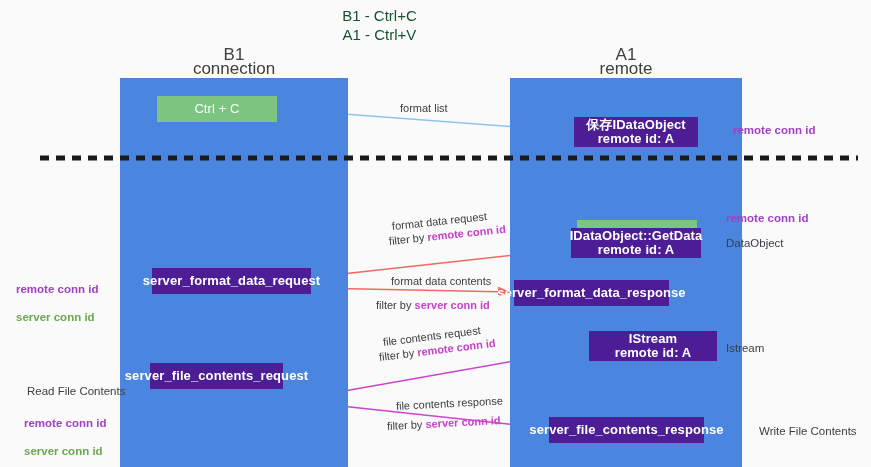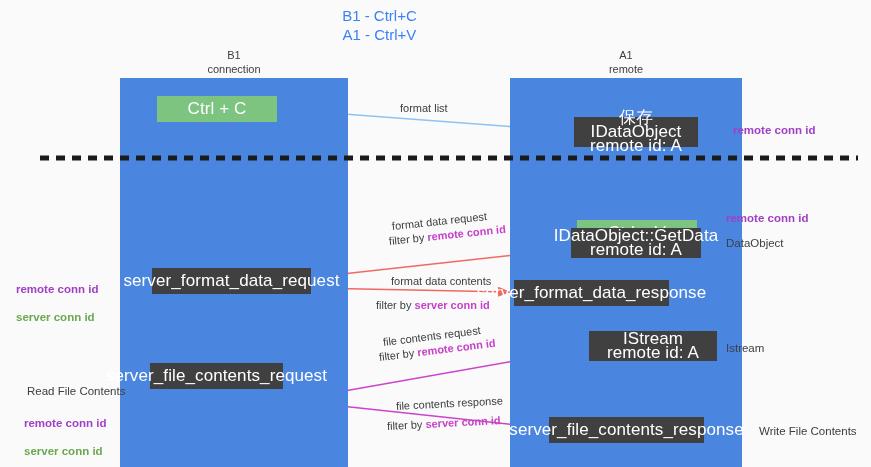--- a/index.html
+++ b/index.html
@@ -23,29 +23,29 @@
   }
 
   
   #title {
     position: absolute;
     left: 0; top: 6px;
     width: 759px;
     text-align: center;
     font-size: 15px;
     line-height: 19px;
-    color: #3b82f6;
+    color: #14532d;
     white-space: pre-line;
   }
 
   
   .col-head {
     position: absolute;
     text-align: center;
-    font-size: 11px;
+    font-size: 17px;
     line-height: 14px;
     color: #3c4043;
     white-space: pre-line;
   }
   #head-b1 { left: 120px; top: 48px; width: 228px; }
   #head-a1 { left: 510px; top: 48px; width: 232px; }
 
   
   .lane {
     position: absolute;
@@ -65,27 +65,27 @@
   
   .node {
     position: absolute;
     box-sizing: border-box;
     display: flex;
     flex-direction: column;
     align-items: center;
     justify-content: center;
     text-align: center;
     color: #ffffff;
-    font-size: 17px;
+    font-size: 13px;
     line-height: 14px;
     white-space: pre-line;
     letter-spacing: 0.1px;
   }
   .node.green  { background: #7cc47f; }
-  .node.orange { background: #404040; }
+  .node.orange { background: #4c1d95; font-weight: bold; }
 
   
   #n-ctrlc      { left: 157px; top: 96px;  width: 120px; height: 26px; }
   #n-saveido    { left: 574px; top: 117px; width: 124px; height: 30px; }
   
   #n-ctrlv      { left: 577px; top: 172px; width: 120px; height: 26px; margin-top: 48px; }
   #n-getdata    { left: 571px; top: 228px; width: 130px; height: 30px; }
   #n-sfdreq     { left: 152px; top: 268px; width: 159px; height: 26px; }
   #n-sfdresp    { left: 514px; top: 280px; width: 155px; height: 26px; }
   #n-istream    { left: 589px; top: 331px; width: 128px; height: 30px; }

